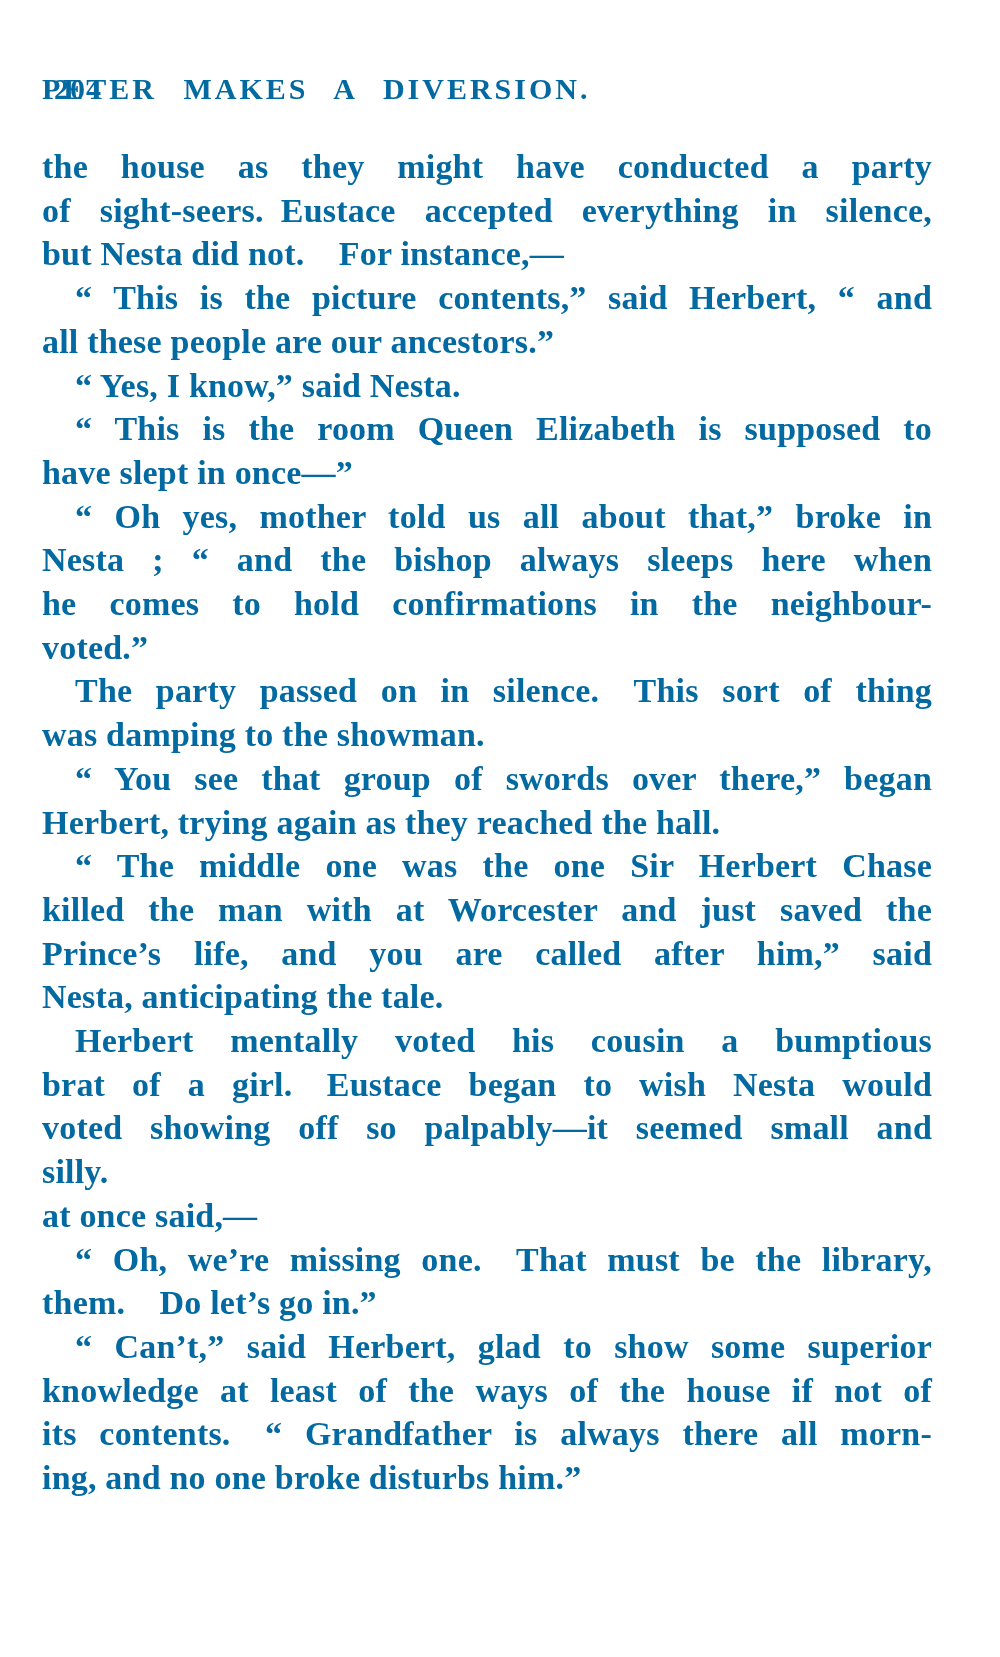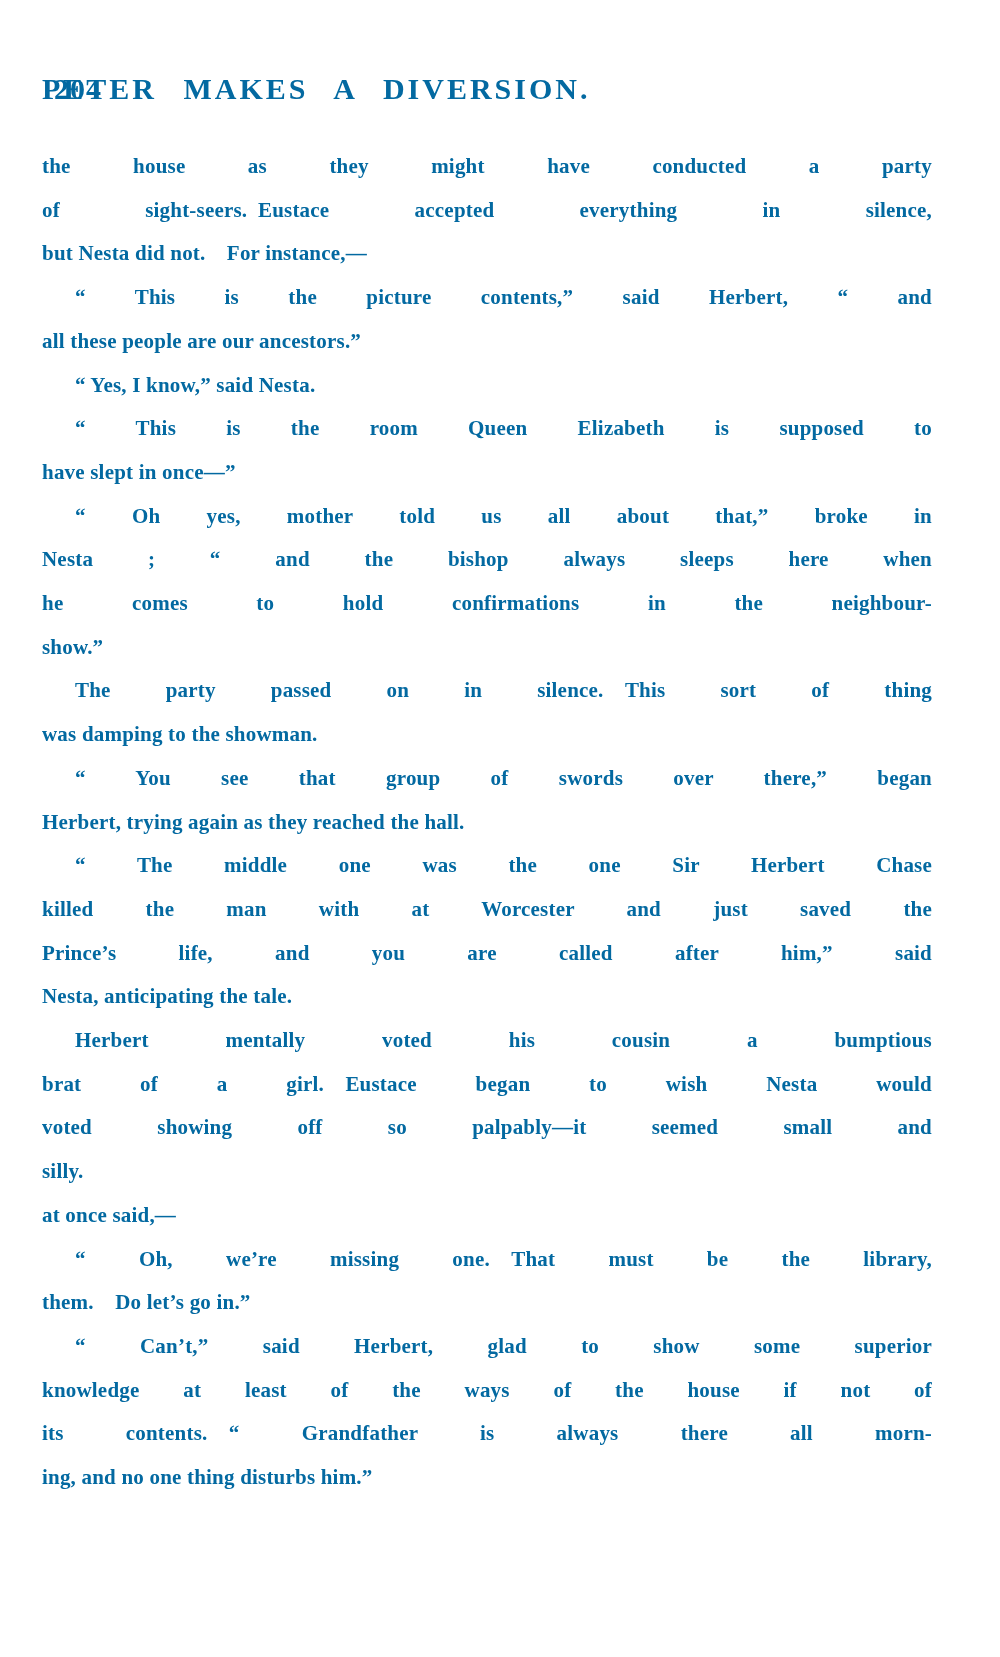--- a/index.html
+++ b/index.html
@@ -37,21 +37,21 @@
     text-align: left;
     letter-spacing: 3px;
     word-spacing: 16px;
     white-space: nowrap;
   }
   .body-text {
     position: absolute;
     top: 145px;
     left: 42px;
     width: 890px;
-    font-size: 21px;
+    font-size: 34px;
     line-height: 43.7px;
     letter-spacing: 0.2px;
   }
   .line {
     text-align: justify;
     text-align-last: justify;
   }
   .line.last {
     text-align-last: left;
   }
@@ -72,34 +72,34 @@
       <div class="line">of sight-seers. Eustace accepted everything in silence,</div>
       <div class="line last">but Nesta did not.  For instance,—</div>
       <div class="line indent">“ This is the picture contents,” said Herbert, “ and</div>
       <div class="line last">all these people are our ancestors.”</div>
       <div class="line last indent">“ Yes, I know,” said Nesta.</div>
       <div class="line indent">“ This is the room Queen Elizabeth is supposed to</div>
       <div class="line last">have slept in once—”</div>
       <div class="line indent">“ Oh yes, mother told us all about that,” broke in</div>
       <div class="line">Nesta ; “ and the bishop always sleeps here when</div>
       <div class="line">he comes to hold confirmations in the neighbour-</div>
-      <div class="line last">show.”</div>
+      <div class="line last">voted.”</div>
       <div class="line indent">The party passed on in silence.  This sort of thing</div>
       <div class="line last">was damping to the showman.</div>
       <div class="line indent">“ You see that group of swords over there,” began</div>
       <div class="line last">Herbert, trying again as they reached the hall.</div>
       <div class="line indent">“ The middle one was the one Sir Herbert Chase</div>
       <div class="line">killed the man with at Worcester and just saved the</div>
       <div class="line">Prince’s life, and you are called after him,” said</div>
       <div class="line last">Nesta, anticipating the tale.</div>
       <div class="line indent">Herbert mentally voted his cousin a bumptious</div>
       <div class="line">brat of a girl.  Eustace began to wish Nesta would</div>
       <div class="line">voted showing off so palpably—it seemed small and</div>
       <div class="line last">silly.</div>
       <div class="line last">at once said,—</div>
       <div class="line indent">“ Oh, we’re missing one.  That must be the library,</div>
       <div class="line last">them.  Do let’s go in.”</div>
       <div class="line indent">“ Can’t,” said Herbert, glad to show some superior</div>
       <div class="line">knowledge at least of the ways of the house if not of</div>
       <div class="line">its contents.  “ Grandfather is always there all morn-</div>
-      <div class="line last">ing, and no one thing disturbs him.”</div>
+      <div class="line last">ing, and no one broke disturbs him.”</div>
     </div>
 </div>
 
 </body></html>

